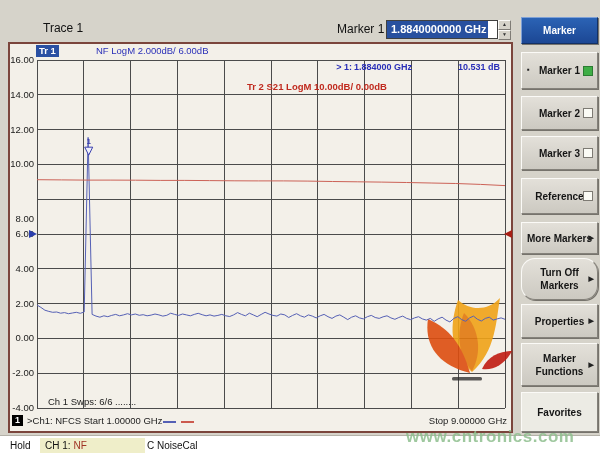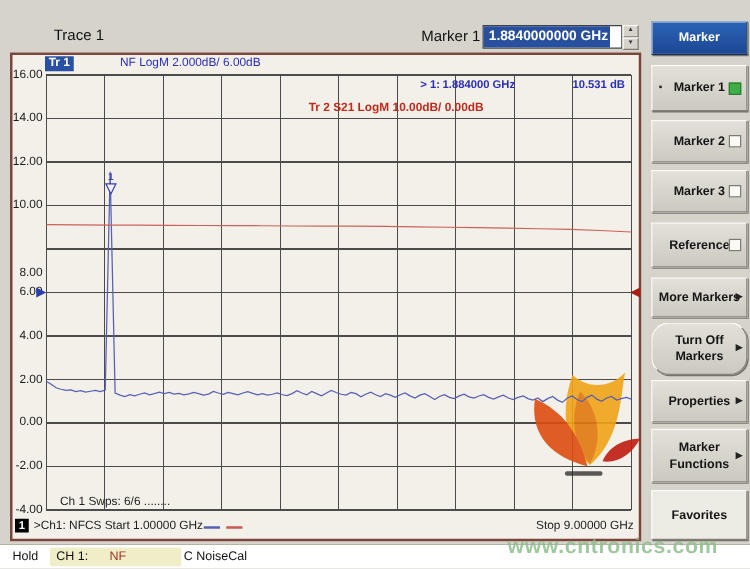--- a/index.html
+++ b/index.html
@@ -55,21 +55,21 @@
   .sb .cb.on{background:#3fae46;border-color:#2c7c33;}
   .sb .bullet{position:absolute;left:5px;font-size:8px;color:#222;}
   .sb .arrow{position:absolute;right:3px;font-size:7px;color:#222;}
   .sb-header{background:linear-gradient(#2b63b5,#1c4794);color:#fff;border-color:#7ea0d6 #123064 #123064 #7ea0d6;}
   #sb-fav{background:#ecebe4;}
   
   .statusbar{position:absolute;left:0;top:435px;width:100%;height:20px;background:#ffffff;
     font-size:10px;border-top:1px solid #b5b2a9;}
   .sb-hold{position:absolute;left:10px;top:4px;}
   .ch-field{position:absolute;left:40px;top:2px;width:100px;height:13px;background:#efeec9;padding:2px 0 0 5px;}
-  .ch-field .meas{color:#a03424;margin-left:17px;}
+  .ch-field .meas{color:#a03424;margin-left:3px;}
   .sb-cal{position:absolute;left:147px;top:4px;}
   .watermark{position:absolute;left:406px;top:427px;font-size:17px;font-weight:bold;
     color:rgba(142,190,142,0.85);letter-spacing:0.5px;z-index:60;white-space:nowrap;}
 </style>
 </head>
 <body>
 
 <div class="screen">
 
 

